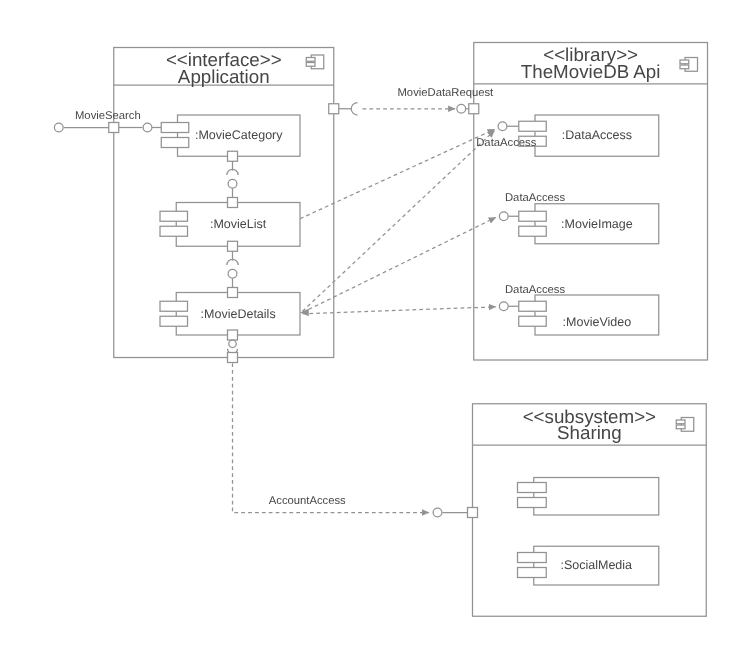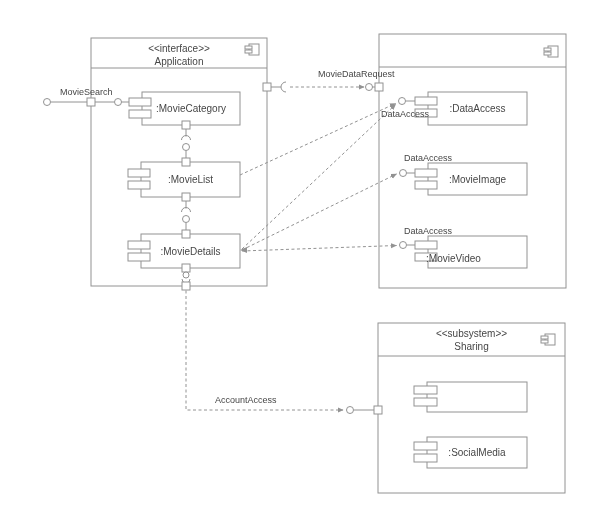--- a/index.html
+++ b/index.html
@@ -19,21 +19,21 @@
   .dash{stroke:var(--line);stroke-width:1;fill:none;stroke-dasharray:3 2.5;}
   .tri{fill:var(--line);stroke:none;}
   .cicon rect{fill:#ffffff;stroke:var(--line);stroke-width:1;}
   .lbl{
     position:absolute;font-size:9px;line-height:10px;white-space:nowrap;
     color:var(--text);
     margin-left:24px;
   }
   .pkg-header{
     position:absolute;display:flex;flex-direction:column;align-items:center;
-    font-size:10px;line-height:13px;color:var(--text);
+    font-size:15px;line-height:13px;color:var(--text);
   }
   .comp-label{
     position:absolute;display:flex;align-items:center;justify-content:center;
     font-size:10px;color:var(--text);
   }
 </style>
 </head>
 <body>
 
 <div class="stage">
@@ -189,31 +189,35 @@
       <circle class="shape" cx="403" cy="173" r="3.5"></circle>
       <circle class="shape" cx="403" cy="245" r="3.5"></circle>
       <circle class="shape" cx="350" cy="410" r="3.5"></circle>
     </g>
   </svg>
 
   <div class="pkg-header" style="left:91px;top:42px;width:176px;">
     <span>&lt;&lt;interface&gt;&gt;</span>
     <span>Application</span>
   </div>
+  <div class="pkg-header" style="left:379px;top:38px;width:187px;">
+    <span>&lt;&lt;library&gt;&gt;</span>
+    <span>TheMovieDB Api</span>
+  </div>
   <div class="pkg-header" style="left:378px;top:327px;width:187px;">
     <span>&lt;&lt;subsystem&gt;&gt;</span>
     <span>Sharing</span>
   </div>
 
   <div class="comp-label" style="left:142px;top:92px;width:98px;height:33px;">:MovieCategory</div>
   <div class="comp-label" style="left:141px;top:162px;width:99px;height:35px;">:MovieList</div>
   <div class="comp-label" style="left:141px;top:234px;width:99px;height:34px;">:MovieDetails</div>
   <div class="comp-label" style="left:428px;top:92px;width:99px;height:33px;">:DataAccess</div>
   <div class="comp-label" style="left:428px;top:163px;width:99px;height:32px;">:MovieImage</div>
-  <div class="comp-label" style="left:404px;top:236px;width:99px;height:44px;">:MovieVideo</div>
+  <div class="comp-label" style="left:428px;top:236px;width:99px;height:44px;">:MovieVideo</div>
   <div class="comp-label" style="left:427px;top:437px;width:100px;height:31px;text-align:center;">:SocialMedia</div>
 
   <div class="lbl" style="left:36px;top:87px;">MovieSearch</div>
   <div class="lbl" style="left:294px;top:69px;">MovieDataRequest</div>
   <div class="lbl" style="left:357px;top:109px;">DataAccess</div>
   <div class="lbl" style="left:380px;top:153px;">DataAccess</div>
   <div class="lbl" style="left:380px;top:226px;">DataAccess</div>
   <div class="lbl" style="left:191px;top:395px;">AccountAccess</div>
 
 </div>

